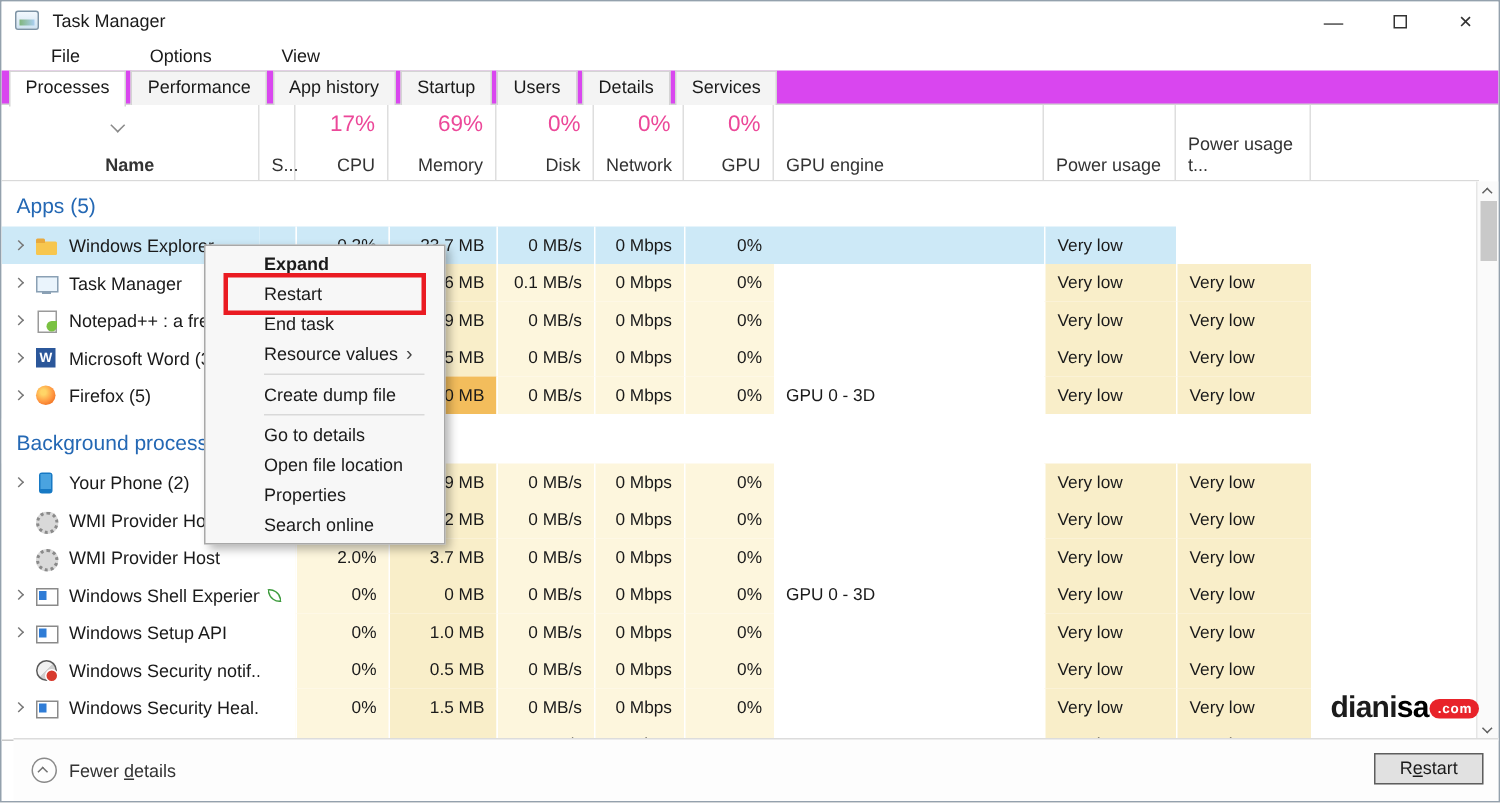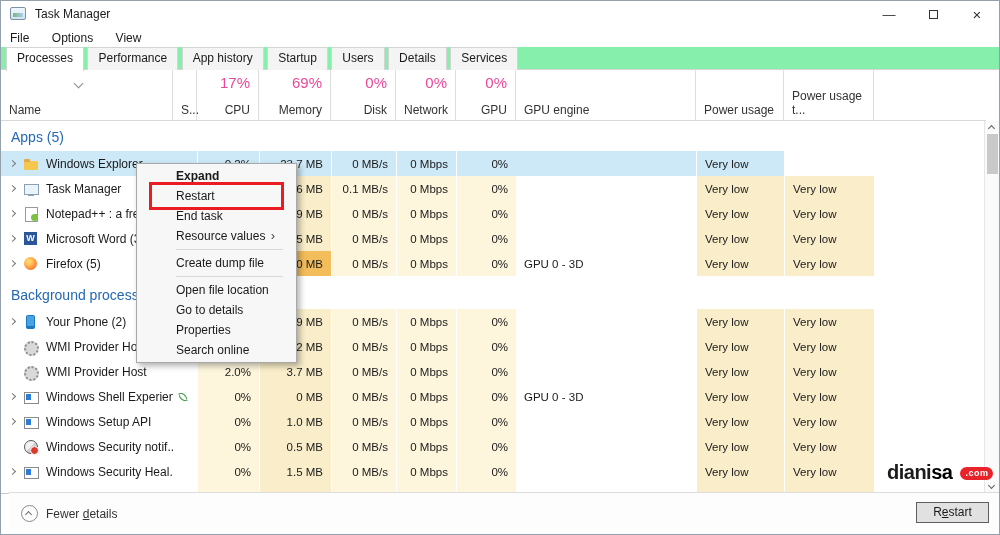--- a/index.html
+++ b/index.html
@@ -11,37 +11,37 @@
   .titlebar { position:absolute; top:0; left:0; right:0; height:27px; background:#fff; }
   .app-icon { position:absolute; left:9px; top:6px; width:16px; height:13px; border:1px solid #7d93a5; background:linear-gradient(#f2f8fd,#cfe3f2); border-radius:2px; }
   .app-icon:after { content:''; position:absolute; left:2px; right:2px; bottom:2px; height:4px; background:linear-gradient(90deg,#69a85e,#9ec7ef); opacity:.8; }
   .title-text { position:absolute; left:34px; top:6px; font-size:12px; color:#1a1a1a; }
   .wc { position:absolute; top:0; height:27px; width:44px; text-align:center; line-height:27px; color:#333; font-size:13px; }
   .wc.min { right:88px; } .wc.max { right:44px; } .wc.close { right:0; font-size:15px; }
   .wc.max i { display:inline-block; width:9px; height:9px; border:1px solid #333; vertical-align:middle; margin-top:-3px; }
 
   
   .menubar { position:absolute; top:27px; left:0; right:0; height:19px; background:#fff; }
-  .menubar span { display:inline-block; padding:0 9px; font-size:12px; line-height:19px; color:#1a1a1a; }
-
-  
-  .tabstrip { position:absolute; top:46px; left:0; right:0; height:23px; padding-left:5px; border-bottom:1px solid #d4d4d4; background:#86efac; }
+  .menubar span { display:inline-block; padding:0 9px; font-size:12px; line-height:19px; color:#1a1a1a;margin-left:24px; }
+
+  
+  .tabstrip { position:absolute; top:46px; left:0; right:0; height:23px; padding-left:5px; border-bottom:1px solid #d4d4d4; background:#d946ef; }
   .tab { display:inline-block; position:relative; font-size:12px; color:#1a1a1a; padding:3px 10px 4px; border:1px solid #d4d4d4; border-bottom:none; background:#f4f4f4; margin-right:-1px; height:23px; }
   .tab.active { background:#fff; z-index:2; height:24px; margin-bottom:-1px; }
 
   
   .grid { display:grid; grid-template-columns:172px 24px 62px 72px 65px 60px 60px 180px 88px 90px 1fr; }
 
   
   .colhead { position:absolute; top:69px; left:0; width:985px; height:51px; border-bottom:1px solid #d9d9d9; background:#fff; }
   .hc { position:relative; border-right:1px solid #dedede; padding:4px 8px 3px; display:flex; flex-direction:column; justify-content:space-between; }
   .hc .hval { font-size:15px; color:#ec4899; text-align:right; }
   .hc .hlab { font-size:12px; color:#333; text-align:right; }
   .hc.left .hlab { text-align:left; }
-  .hc.name .hlab { text-align:left; }
+  .hc.name .hlab { text-align:center;font-weight:bold; }
   .hc.filler { border-right:none; }
   .sort-chev { position:absolute; left:74px; top:10px; width:7px; height:7px; border-left:1px solid #8a8a8a; border-bottom:1px solid #8a8a8a; transform:rotate(-45deg); }
 
   
   .tbody { position:absolute; top:120px; left:0; width:985px; height:373px; overflow:hidden; background:#fff; }
   .group-header { height:30px; line-height:32px; padding-left:10px; font-size:14px; color:#2468b4; background:#fff; }
   .prow { height:25px; }
   .cell { font-size:11.5px; color:#1a1a1a; display:flex; align-items:center; overflow:hidden; white-space:nowrap; }
   .cell.num { justify-content:flex-end; padding-right:8px; background:#fdf6dd; border-left:1px solid #fff; }
   .cell.mem, .cell.power, .cell.trend { background:#f9eec9; }
@@ -96,21 +96,21 @@
   .footer { position:absolute; left:0; right:0; bottom:0; height:42px; background:#fdfdfd; border-top:1px solid #dcdcdc;margin-left:8px; }
   .fewer { position:absolute; left:12px; top:12px; font-size:12px; color:#333; display:flex; align-items:center; }
   .circ { width:17px; height:17px; border:1px solid #8a8a8a; border-radius:50%; position:relative; margin-right:8px; }
   .circ i { position:absolute; left:4px; top:6px; width:5px; height:5px; border-left:1px solid #707070; border-top:1px solid #707070; transform:rotate(45deg); }
   .btn { position:absolute; right:10px; top:9px; width:73px; height:21px; background:#e1e1e1; border:1px solid #5e5e5e; font-size:12px; color:#1a1a1a; text-align:center; line-height:19px; }
   .key-u { text-decoration:underline; }
 
   
   .wmark { position:absolute; left:886px; top:460px; font-weight:bold; font-size:20px; letter-spacing:-.5px; white-space:nowrap; }
   .wm-1 { color:#1c1c1c; } .wm-2 { color:#000000; }
-  .wm-pill { display:inline-block; background:#e8232a; color:#fff; font-size:9px; border-radius:8px; padding:1px 5px 2px; vertical-align:3px; margin-left:8px; letter-spacing:.5px; }
+  .wm-pill { display:inline-block; background:#e8232a; color:#fff; font-size:9px; border-radius:8px; padding:1px 5px 2px; vertical-align:3px; margin-left:1px; letter-spacing:.5px; }
 </style>
 </head>
 <body>
 
 <div class="win">
 
   <div class="titlebar">
     <span class="app-icon"></span>
     <span class="title-text">Task Manager</span>
     <span class="wc min">—</span>
@@ -425,22 +425,22 @@
       <span class="annotation"></span>
     </div>
     <div class="mi">End task</div>
     <div class="mi">
       <span>Resource values</span>
       <span class="sub">›</span>
     </div>
     <div class="msep"></div>
     <div class="mi">Create dump file</div>
     <div class="msep"></div>
+    <div class="mi">Go to details</div>
     <div class="mi">Open file location</div>
-    <div class="mi">Go to details</div>
     <div class="mi">Properties</div>
     <div class="mi">Search online</div>
   </div>
 
   <div class="wmark">
     <span class="wm-1">diani</span><span class="wm-2">sa</span><span class="wm-pill">.com</span>
   </div>
 
   <div class="footer">
     <div class="fewer">

